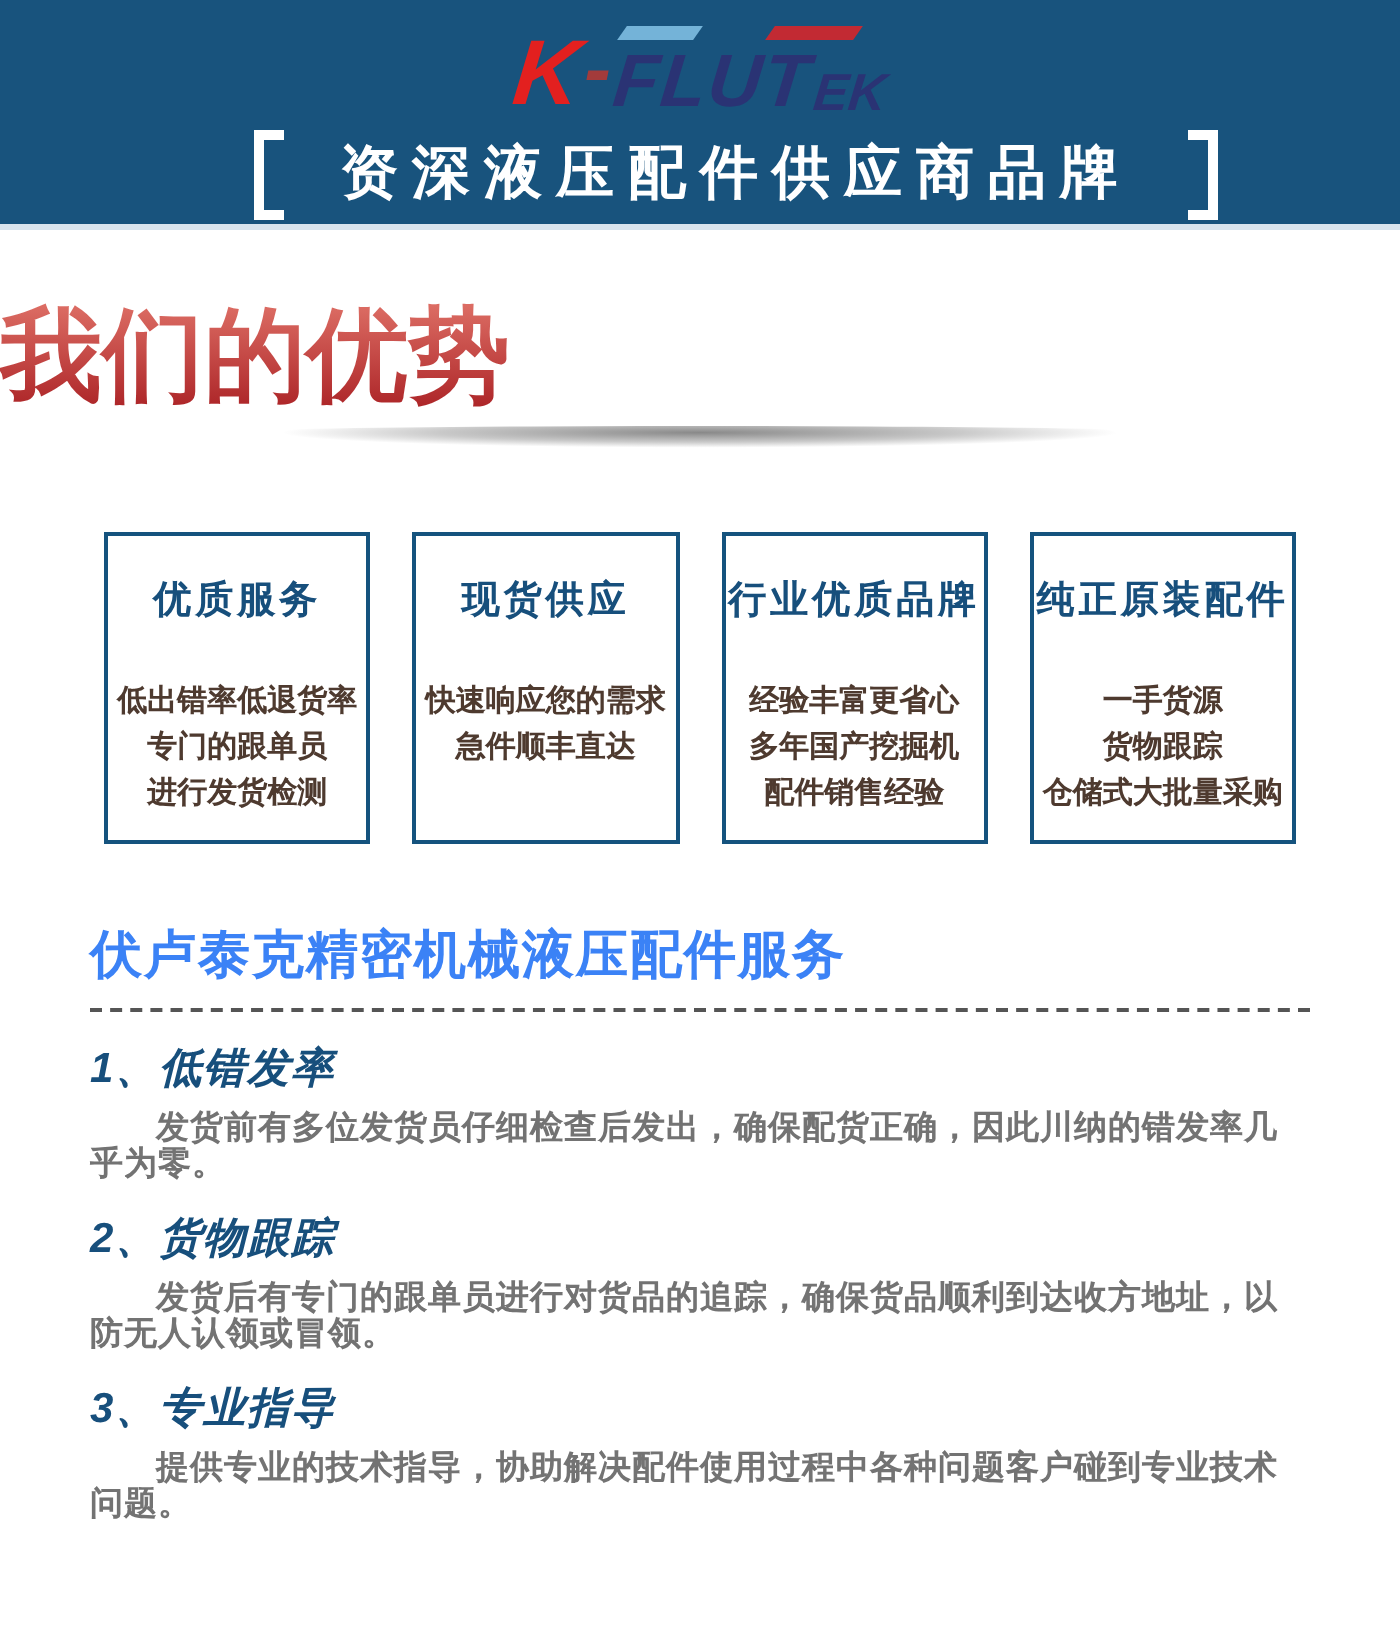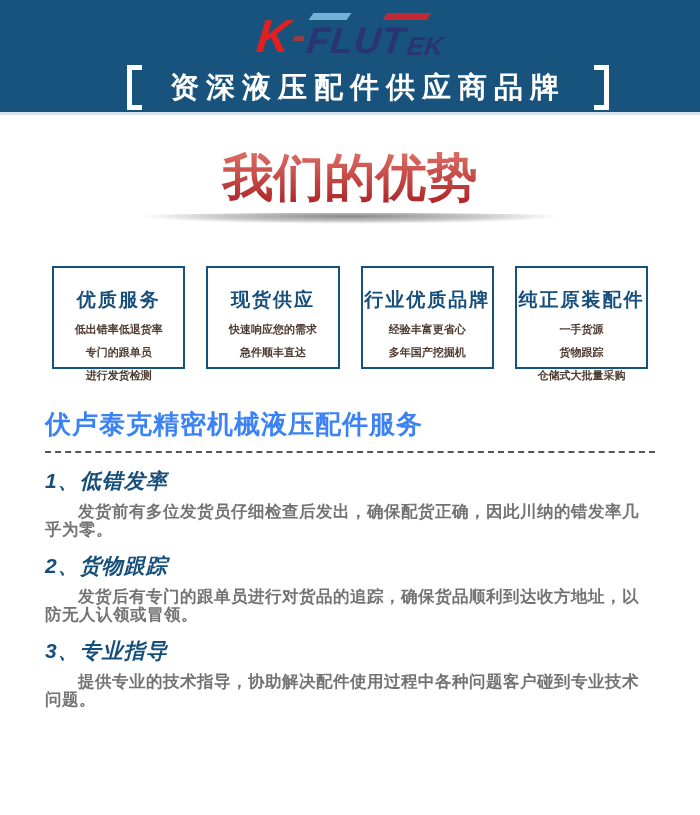--- a/index.html
+++ b/index.html
@@ -40,38 +40,38 @@
   }
   .bracket { width:15px; height:45px; }
   .bracket-left  { border:5px solid #fff; border-right:none; margin-right:28px; }
   .bracket-right { border:5px solid #fff; border-left:none;  margin-left:28px; }
   .tagline {
     color:#fff; font-size:29px; font-weight:bold; letter-spacing:7px;
     line-height:45px;
   }
   
   .main-title {
-    margin-top:32px; text-align:center; font-size:51px; font-weight:bold;
+    margin-top:32px; font-size:51px; font-weight:bold;
     color:#b02525;
     background:linear-gradient(#e1746a, #a81e22);
     -webkit-background-clip:text; background-clip:text;
     -webkit-text-fill-color:transparent; line-height:62px;
   }
   .title-shadow {
     width:580px; height:11px; margin:4px auto 0; border-radius:50%;
     background:radial-gradient(ellipse 50% 95% at 50% 30%, rgba(40,40,40,.55) 0%, rgba(40,40,40,.25) 45%, rgba(0,0,0,0) 72%);
   }
   
   .boxes { display:flex; gap:21px; padding:0 52px; margin-top:42px; }
-  .adv-box { flex:1; height:103px; border:2px solid #15537e; text-align:center; background:#fff; }
+  .adv-box { flex:1; height:156px; border:2px solid #15537e; text-align:center; background:#fff; }
   .adv-title {
     margin-top:19px; font-size:19px; font-weight:bold; color:#174f7c; letter-spacing:2px;
   }
   .adv-lines {
-    margin-top:5px; font-size:11px; line-height:23px; color:#4e3a2f; font-weight:bold;
+    margin-top:26px; font-size:15px; line-height:23px; color:#4e3a2f; font-weight:bold;
   }
   
   .services { padding:0 45px; margin-top:38px; }
   .services-heading { font-size:26px; font-weight:bold; color:#3b82f6; letter-spacing:1px; }
   .dashed-divider { border-top:2px dashed #555; margin-top:9px; }
   .service-item { margin-top:14px; }
   .item-title { font-size:21px; font-weight:bold; color:#174f7c; letter-spacing:1px;font-style:italic; }
   .item-body {
     margin-top:7px; font-size:16.5px; font-weight:bold; color:#737373;
     line-height:18px; text-indent:2em; letter-spacing:0.5px;
@@ -115,20 +115,21 @@
     <div class="adv-lines">
       <div>快速响应您的需求</div>
       <div>急件顺丰直达</div>
     </div>
   </div>
   <div class="adv-box">
     <div class="adv-title">行业优质品牌</div>
     <div class="adv-lines">
       <div>经验丰富更省心</div>
       <div>多年国产挖掘机</div>
+      <div>配件销售经验</div>
     </div>
   </div>
   <div class="adv-box">
     <div class="adv-title">纯正原装配件</div>
     <div class="adv-lines">
       <div>一手货源</div>
       <div>货物跟踪</div>
       <div>仓储式大批量采购</div>
     </div>
   </div>

